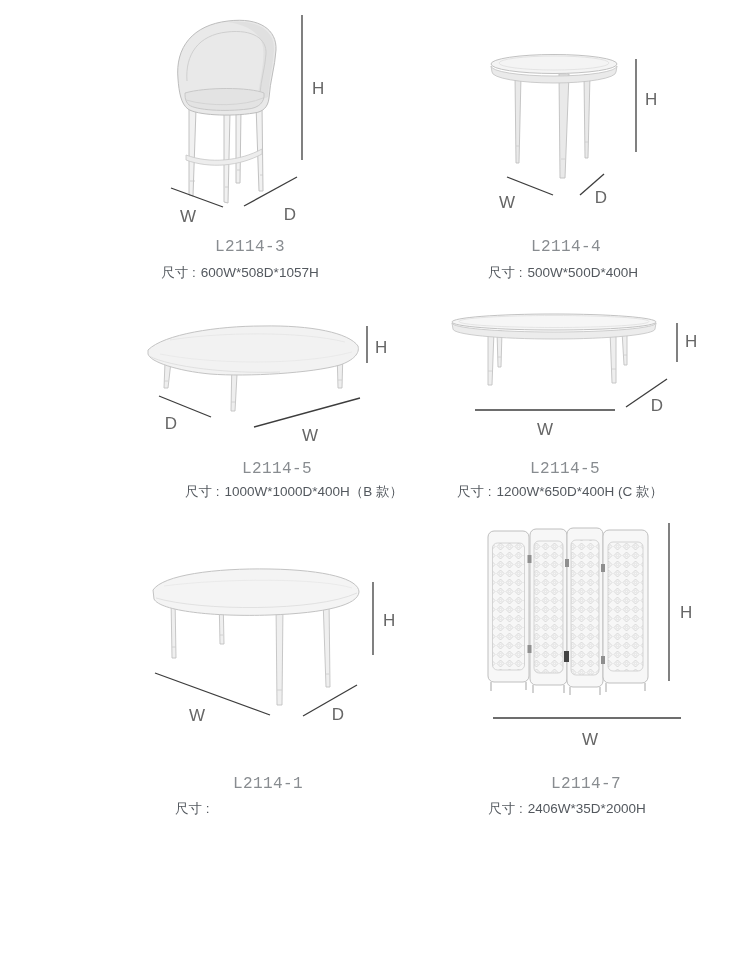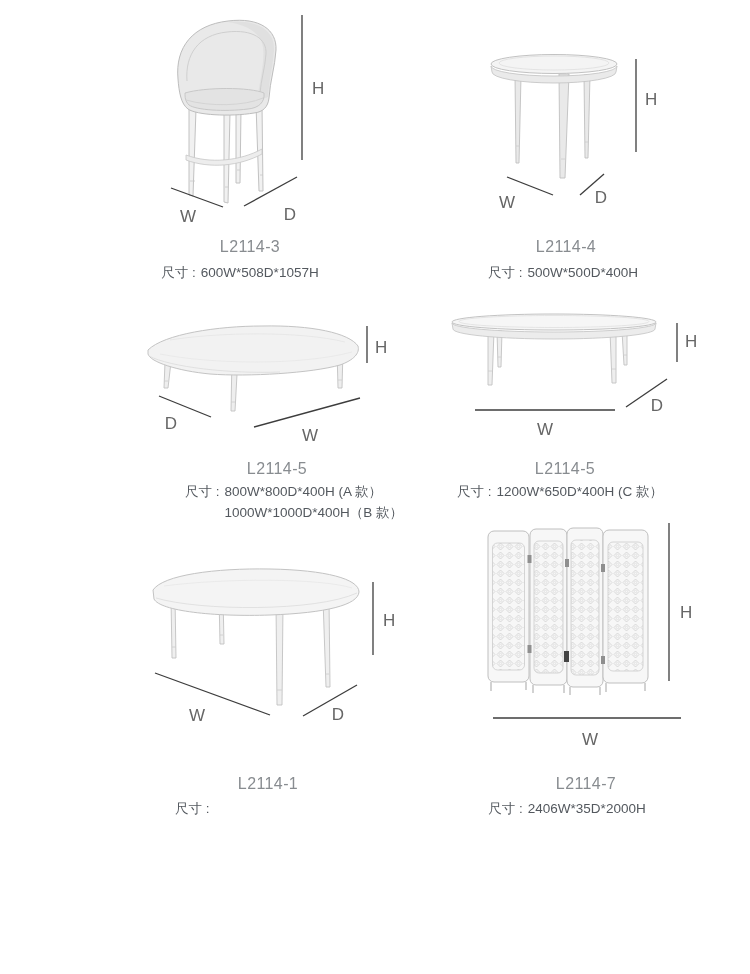--- a/index.html
+++ b/index.html
@@ -1,19 +1,19 @@
 <!DOCTYPE html>
 <html><head>
 <meta charset="utf-8">
 <style>
   html,body { margin:0; padding:0; background:#ffffff; }
   .page { position:relative; width:750px; height:974px; background:#ffffff; overflow:hidden;
           font-family:"Liberation Sans","DejaVu Sans",sans-serif; }
   .abs { position:absolute; }
-  .title { font-size:16px; letter-spacing:0.4px; color:#888c90; text-align:center; line-height:20px; white-space:nowrap; }
+  .title { font-size:16px; letter-spacing:0.4px; color:#888c90; text-align:center; line-height:20px; white-space:nowrap;font-family:Liberation Mono, monospace; }
   .spec { font-size:13.5px; color:#53585e; line-height:21px; white-space:nowrap; }
   .spec.center { text-align:center; }
   .spec-flex { display:flex; align-items:flex-start; }
   .prefix { margin-right:5px;text-align:center; }
   svg { display:block; }
   svg text { font-family:"Liberation Sans","DejaVu Sans",sans-serif; font-size:17px; fill:#666666; }
   .dim { stroke:#3d3d3d; stroke-width:1.3; }
 </style>
 </head>
 <body>
@@ -108,21 +108,20 @@
       <text x="245" y="43">H</text>
       <line class="dim" x1="29" y1="86" x2="81" y2="107"></line>
       <text x="41" y="119" text-anchor="middle">D</text>
       <line class="dim" x1="124" y1="117" x2="230" y2="88"></line>
       <text x="180" y="131" text-anchor="middle">W</text>
     </svg>
     <div class="abs title" style="left:197px;top:459px;width:160px">L2114-5</div>
     <div class="abs spec spec-flex" style="left:185px;top:481px">
       <span class="prefix">尺寸 :</span>
       <div>
-        <div>800W*800D*400H (A 款）</div>
         <div>1000W*1000D*400H（B 款）</div>
       </div>
     </div>
   </section>
 
   <section>
     <svg class="abs" style="left:440px;top:305px" width="260" height="135" viewBox="0 0 260 135">
       <g>
         <g fill="#eeeeee" stroke="#c2c2c2" stroke-width="0.9">
           <polygon points="48,26 54,26 52,80 48,80"></polygon>

